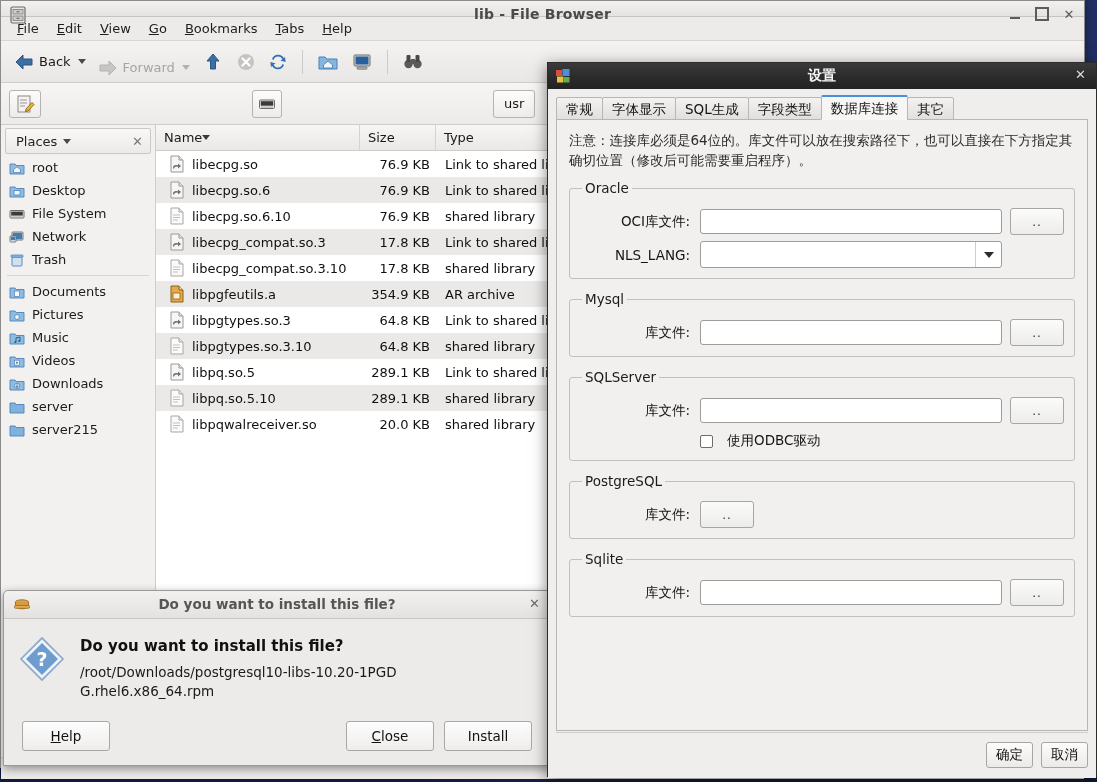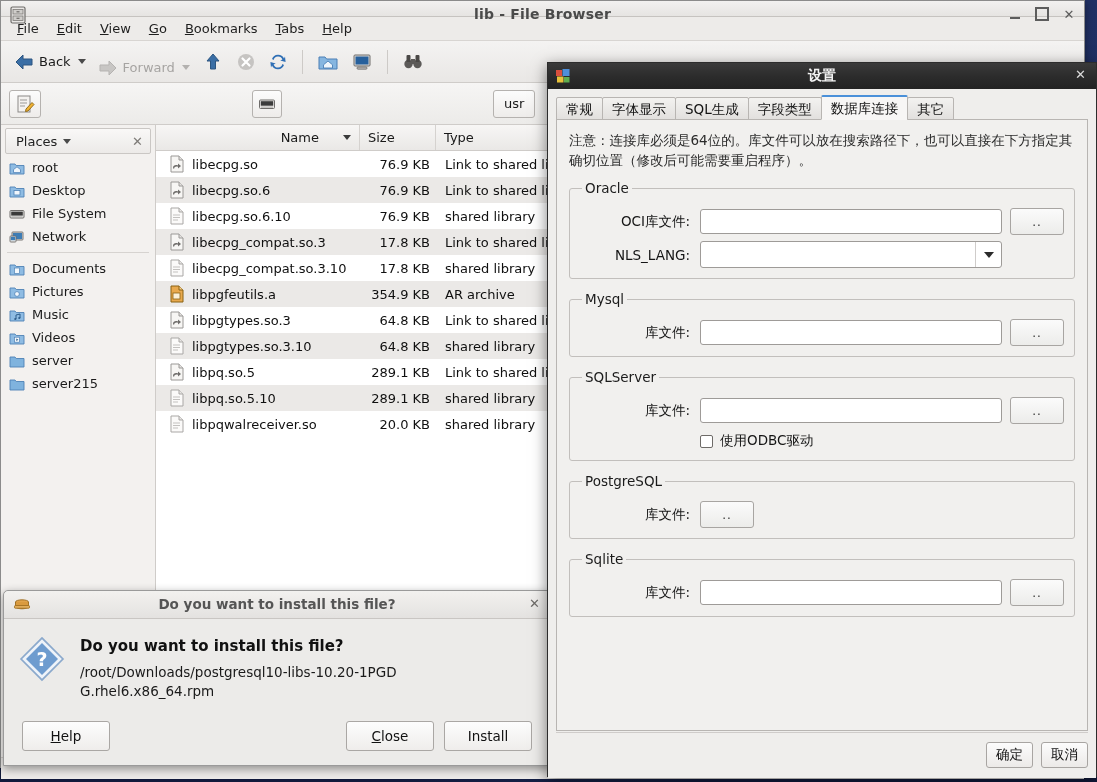--- a/index.html
+++ b/index.html
@@ -102,21 +102,21 @@
     display:flex; align-items:center; gap:7px; padding: 2px 0 2px 8px; height:23px;
     font-size:13px; color:#1b1b1b;
   }
   .place .ic { width:16px; height:16px; flex:0 0 16px; }
   .places-div { height:1px; background:#d6d3d0; margin: 4px 6px; }
 
   
   .fb-list { flex:1; background:#fff; position:relative; overflow:hidden; }
   .lst-header { display:flex; height:26px; background:linear-gradient(180deg,#f7f6f5,#eae8e6); border-bottom:1px solid #cfccc9; }
   .lh { display:flex; align-items:center; font-size:13px; color:#191919; padding:0 8px; border-right:1px solid #d5d2cf; position:relative;}
-  .lh.name { width:204px; justify-content:flex-end;gap:24px; }
+  .lh.name { width:204px; justify-content:flex-start; }
   .lh.size { width:76px; justify-content:flex-start; }
   .lh.type { flex:1; }
   .chev { width:0;height:0;border-left:4px solid transparent;border-right:4px solid transparent;border-top:5px solid #3a3a3a;}
   .row { display:flex; height:26px; align-items:center; font-size:13px; color:#101010; }
   .row.alt { background:#ebe9e7; }
   .cell-name { width:204px; display:flex; align-items:center; gap:7px; padding-left:13px; }
   .cell-size { width:76px; text-align:right; padding-right:6px; }
   .cell-type { flex:1; padding-left:9px; white-space:nowrap; overflow:hidden; }
   .fico { width:16px; height:18px; flex:0 0 16px; }
 
@@ -212,21 +212,21 @@
     width:26px; height:25px; display:flex; align-items:center; justify-content:center;
     border-left:1px solid #cfcccA;
   }
   .dd-arrow{ width:0;height:0;border-left:5px solid transparent;border-right:5px solid transparent;border-top:6px solid #2b2b2b;}
   .dotbtn {
     width:54px; height:27px; font-size:12px; color:#333;
     background: linear-gradient(180deg,#fbfbfb,#ececea);
     border:1px solid #a8a5a2; border-radius:3px;
     display:flex; align-items:center; justify-content:center; letter-spacing:1px;
   }
-  .cbrow { display:flex; align-items:center; gap:7px; margin-top:8px; padding-left:120px; }
+  .cbrow { display:flex; align-items:center; gap:14px; margin-top:8px; padding-left:120px; }
   .cbox { width:13px; height:13px; border:1px solid #6e6b68; background:#fff; border-radius:2px;}
   .cblabel { font-size:13.5px; color:#151515; }
 
   .set-footer {
     position:absolute; left:8px; right:8px; bottom:8px; height:38px;
     display:flex; align-items:center; justify-content:flex-end; gap:8px;
     border-top:1px solid #cfcccA; padding-top:6px;
   }
   .qbtn {
     min-width:42px; height:26px; padding:0 9px;
@@ -384,20 +384,27 @@
         </div>
         <div class="place">
           <span class="ic"><svg width="16" height="16" viewBox="0 0 16 16">
                 <rect x="3" y="3" width="11" height="8" rx=".8" fill="#d9d7d5" stroke="#6e6c6a" stroke-width=".9"></rect>
                 <rect x="4" y="4" width="9" height="6" fill="#3e7db5"></rect>
                 <rect x="1" y="7" width="6" height="6" rx=".8" fill="#ececea" stroke="#6e6c6a" stroke-width=".9"></rect>
                 <rect x="1.8" y="7.8" width="4.4" height="3.4" fill="#3e7db5"></rect>
               </svg></span>
           <span>Network</span>
         </div>
+        <div class="place">
+          <span class="ic"><svg width="16" height="16" viewBox="0 0 16 16">
+                <rect x="3" y="5" width="10" height="9" rx="1" fill="#cfe0f0" stroke="#4f82b6" stroke-width=".9"></rect>
+                <rect x="2" y="3" width="12" height="2.2" rx=".6" fill="#8fbce3" stroke="#4f82b6" stroke-width=".8"></rect>
+              </svg></span>
+          <span>Trash</span>
+        </div>
 
         <div class="places-div"></div>
 
         <div class="place">
           <span class="ic"><svg width="16" height="16" viewBox="0 0 16 16">
                 <path d="M1 4 H6 L7.2 5.5 H15 V14 H1 Z" fill="#8fbce3" stroke="#4f82b6" stroke-width=".9"></path>
                 <rect x="5.5" y="7" width="5" height="5.5" fill="#f3f8fc" stroke="#4f82b6" stroke-width=".7"></rect>
               </svg></span>
           <span>Documents</span>
         </div>
@@ -417,20 +424,28 @@
               </svg></span>
           <span>Music</span>
         </div>
         <div class="place">
           <span class="ic"><svg width="16" height="16" viewBox="0 0 16 16">
                 <path d="M1 4 H6 L7.2 5.5 H15 V14 H1 Z" fill="#8fbce3" stroke="#4f82b6" stroke-width=".9"></path>
                 <rect x="5.5" y="7.2" width="5" height="5" fill="#f3f8fc" stroke="#4f82b6" stroke-width=".7"></rect>
                 <path d="M7.3 8.4 L9.4 9.7 L7.3 11 Z" fill="#2d5c8a"></path>
               </svg></span>
           <span>Videos</span>
+        </div>
+        <div class="place">
+          <span class="ic"><svg width="16" height="16" viewBox="0 0 16 16">
+                <path d="M1 4 H6 L7.2 5.5 H15 V14 H1 Z" fill="#8fbce3" stroke="#4f82b6" stroke-width=".9"></path>
+                <circle cx="8" cy="10" r="2.6" fill="#f3f8fc" stroke="#4f82b6" stroke-width=".8"></circle>
+                <path d="M8 8.3 V11.3 M6.7 10.1 L8 11.5 L9.3 10.1" stroke="#2d5c8a" stroke-width=".9" fill="none"></path>
+              </svg></span>
+          <span>Downloads</span>
         </div>
         <div class="place">
           <span class="ic"><svg width="16" height="16" viewBox="0 0 16 16">
                 <path d="M1 4 H6 L7.2 5.5 H15 V14 H1 Z" fill="#7fb3de" stroke="#4f82b6" stroke-width=".9"></path>
               </svg></span>
           <span>server</span>
         </div>
         <div class="place">
           <span class="ic"><svg width="16" height="16" viewBox="0 0 16 16">
                 <path d="M1 4 H6 L7.2 5.5 H15 V14 H1 Z" fill="#7fb3de" stroke="#4f82b6" stroke-width=".9"></path>

